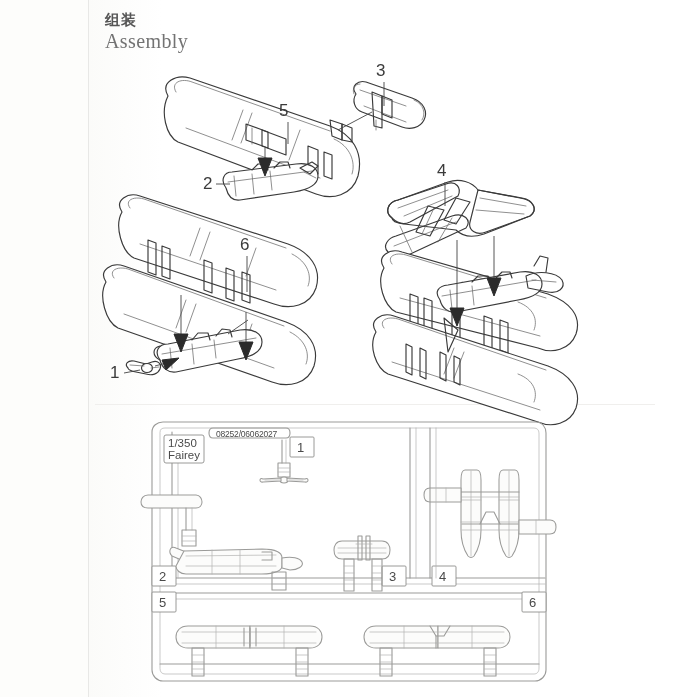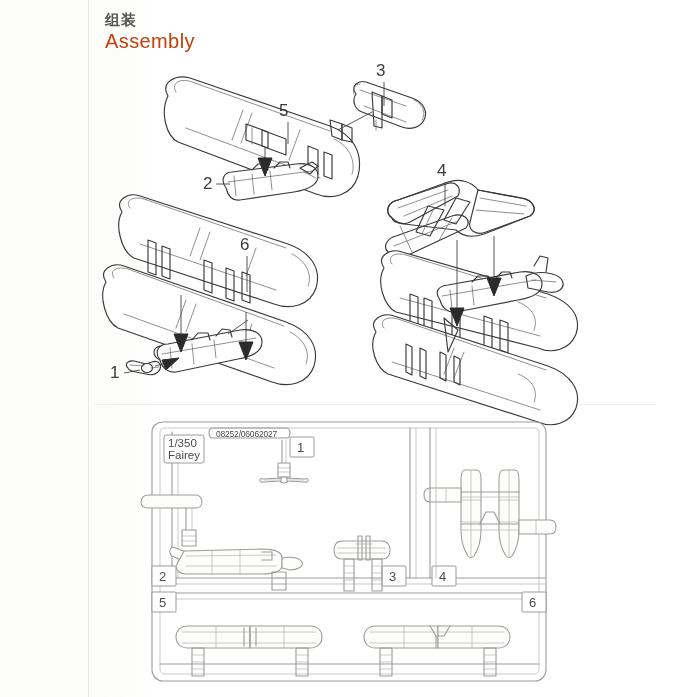--- a/index.html
+++ b/index.html
@@ -32,22 +32,22 @@
     position:absolute;left:105px;top:12px;
     line-height:1.12;
     color:#4a4a4a;
   }
   #title-cn{
     font-size:15px;font-weight:bold;color:#555;
     letter-spacing:1px;
     font-family:"DejaVu Sans", sans-serif;
   }
   #title-en{
-    font-size:20px;color:#c2410c;
-    letter-spacing:0.4px;margin-top:1px;
+    font-size:20px;color:#737373;
+    letter-spacing:0.4px;margin-top:1px;font-family:Liberation Serif, serif;
   }
   
   svg{display:block;}
   .dw{fill:none;stroke:#3a3a3a;stroke-width:1.15;stroke-linejoin:round;stroke-linecap:round;}
   .dw-thin{fill:none;stroke:#6b6b6b;stroke-width:0.75;stroke-linejoin:round;stroke-linecap:round;}
   .dw-face{fill:#ffffff;stroke:#3a3a3a;stroke-width:1.15;stroke-linejoin:round;stroke-linecap:round;}
   .arr{fill:#2b2b2b;stroke:#2b2b2b;stroke-width:1;}
   .lead{fill:none;stroke:#444;stroke-width:0.9;}
   .callout{
     font-family:"Liberation Sans", sans-serif;

